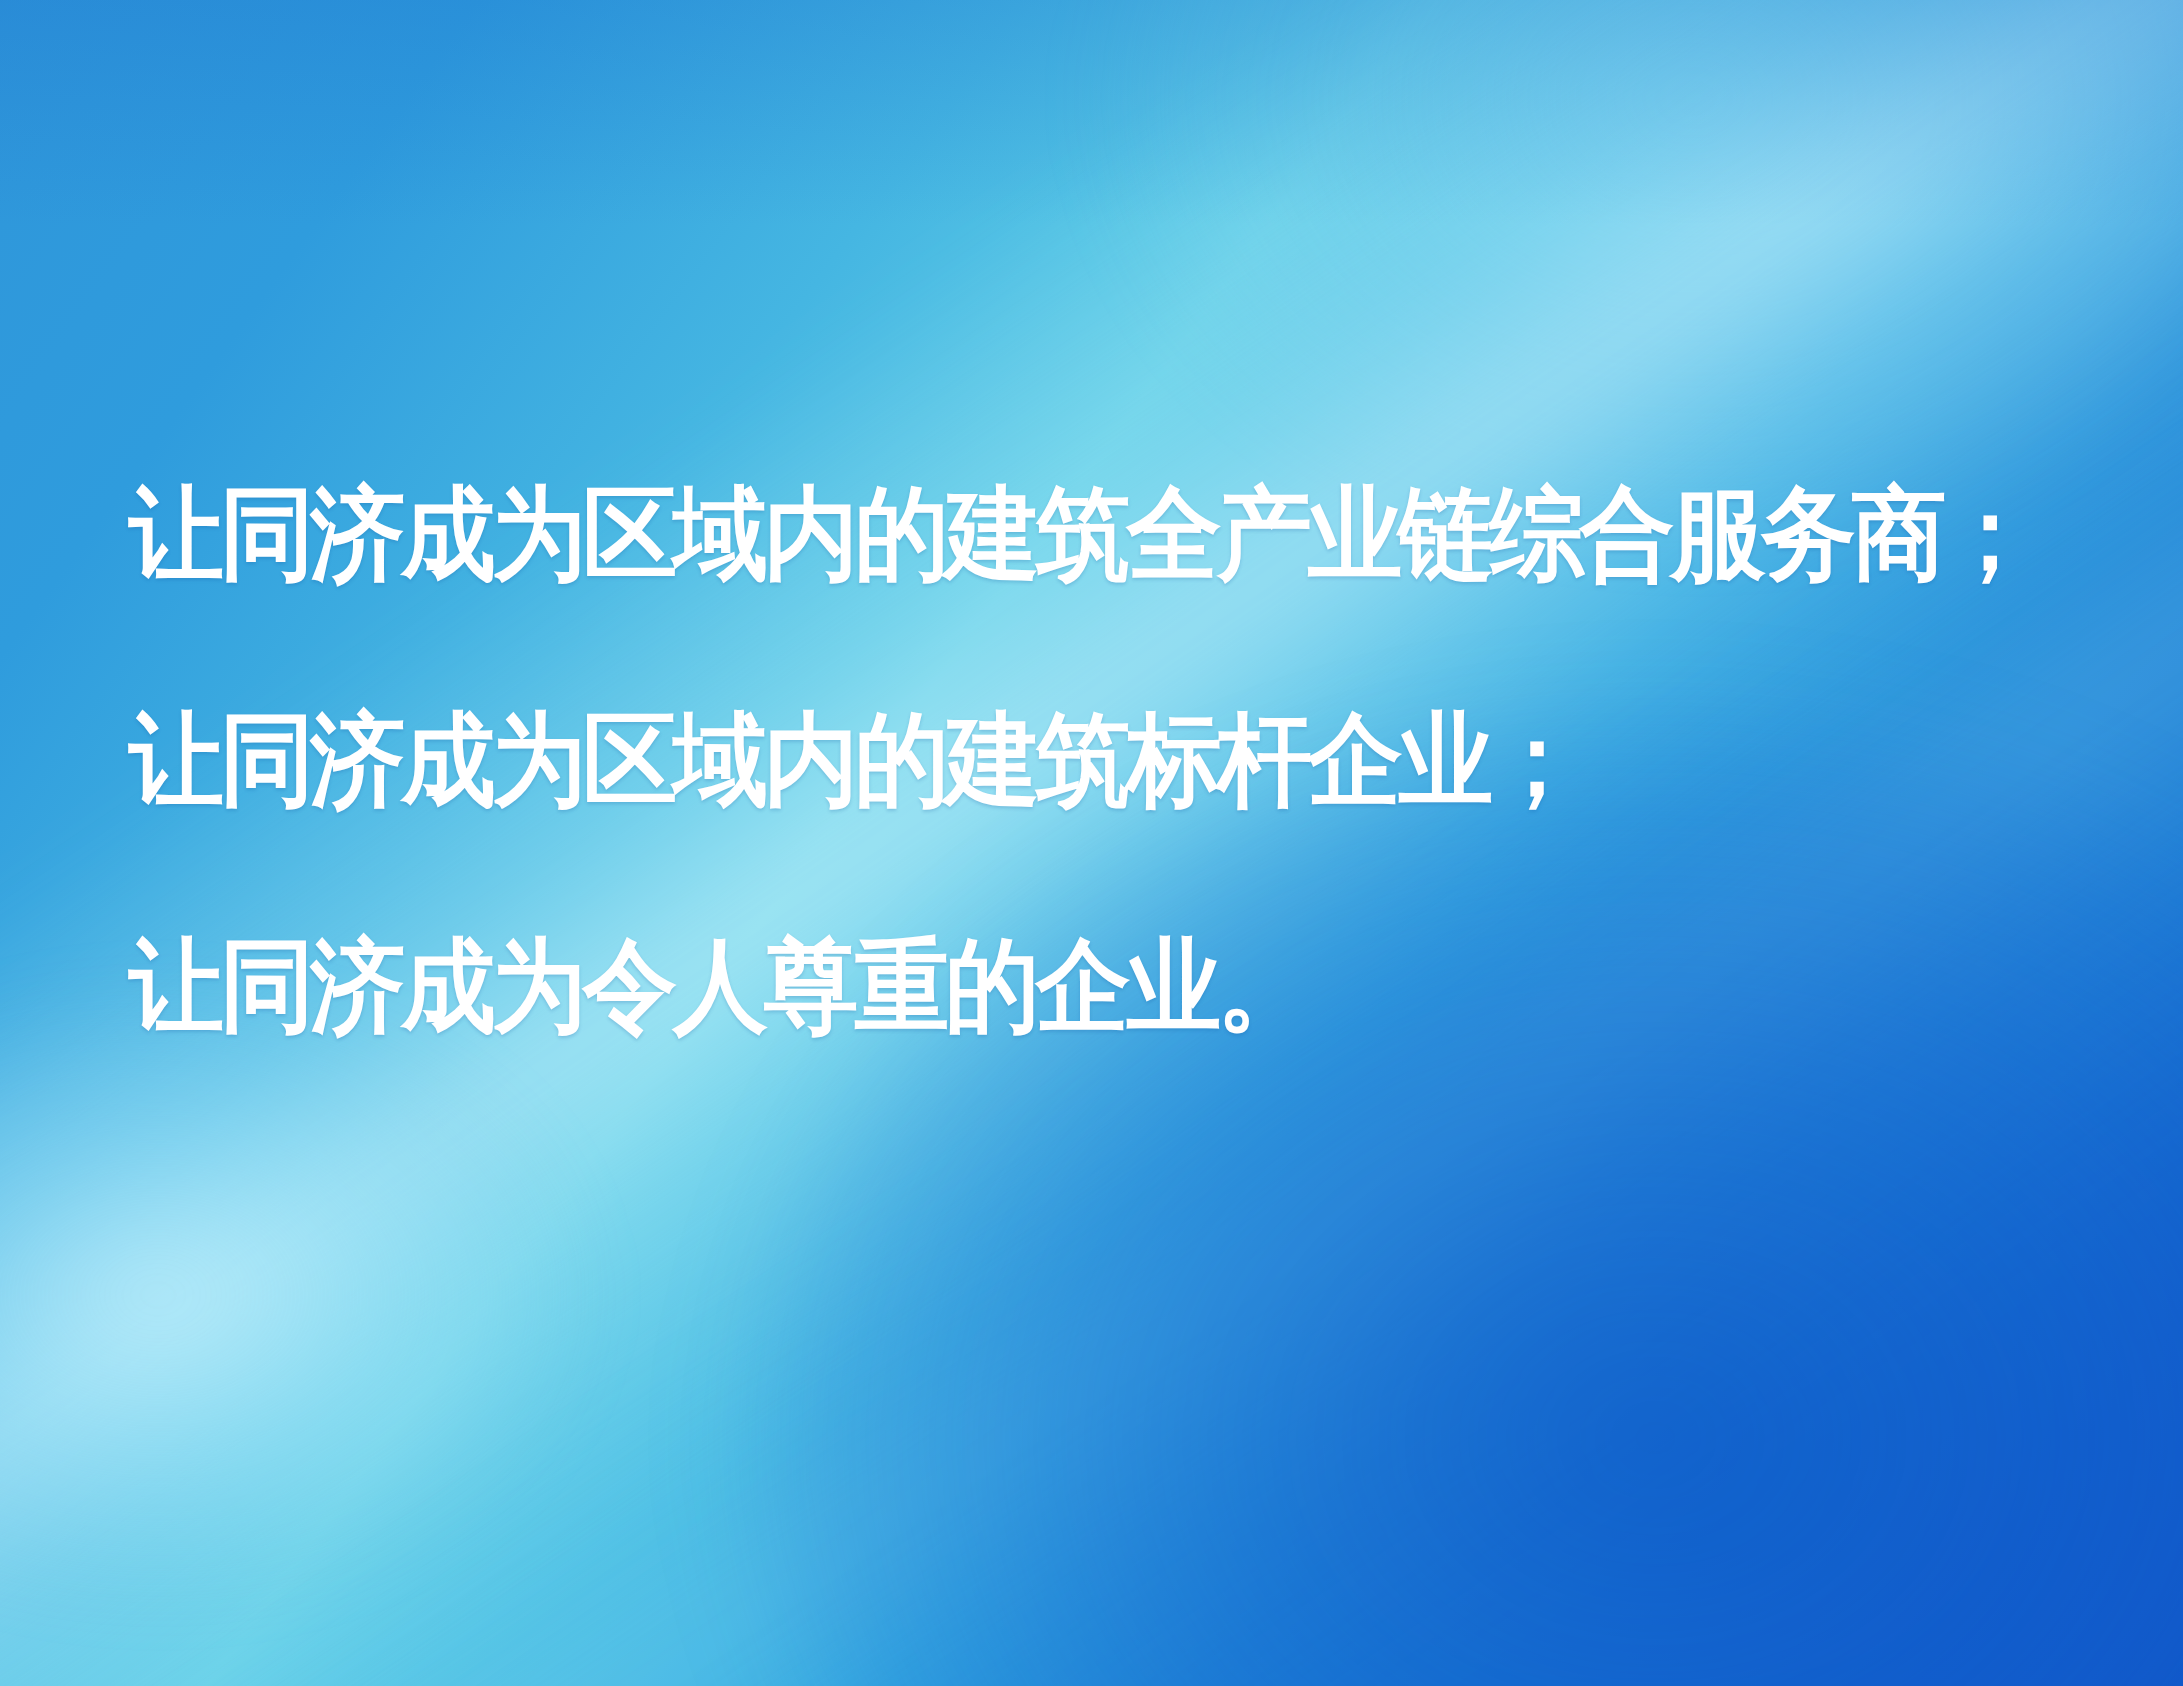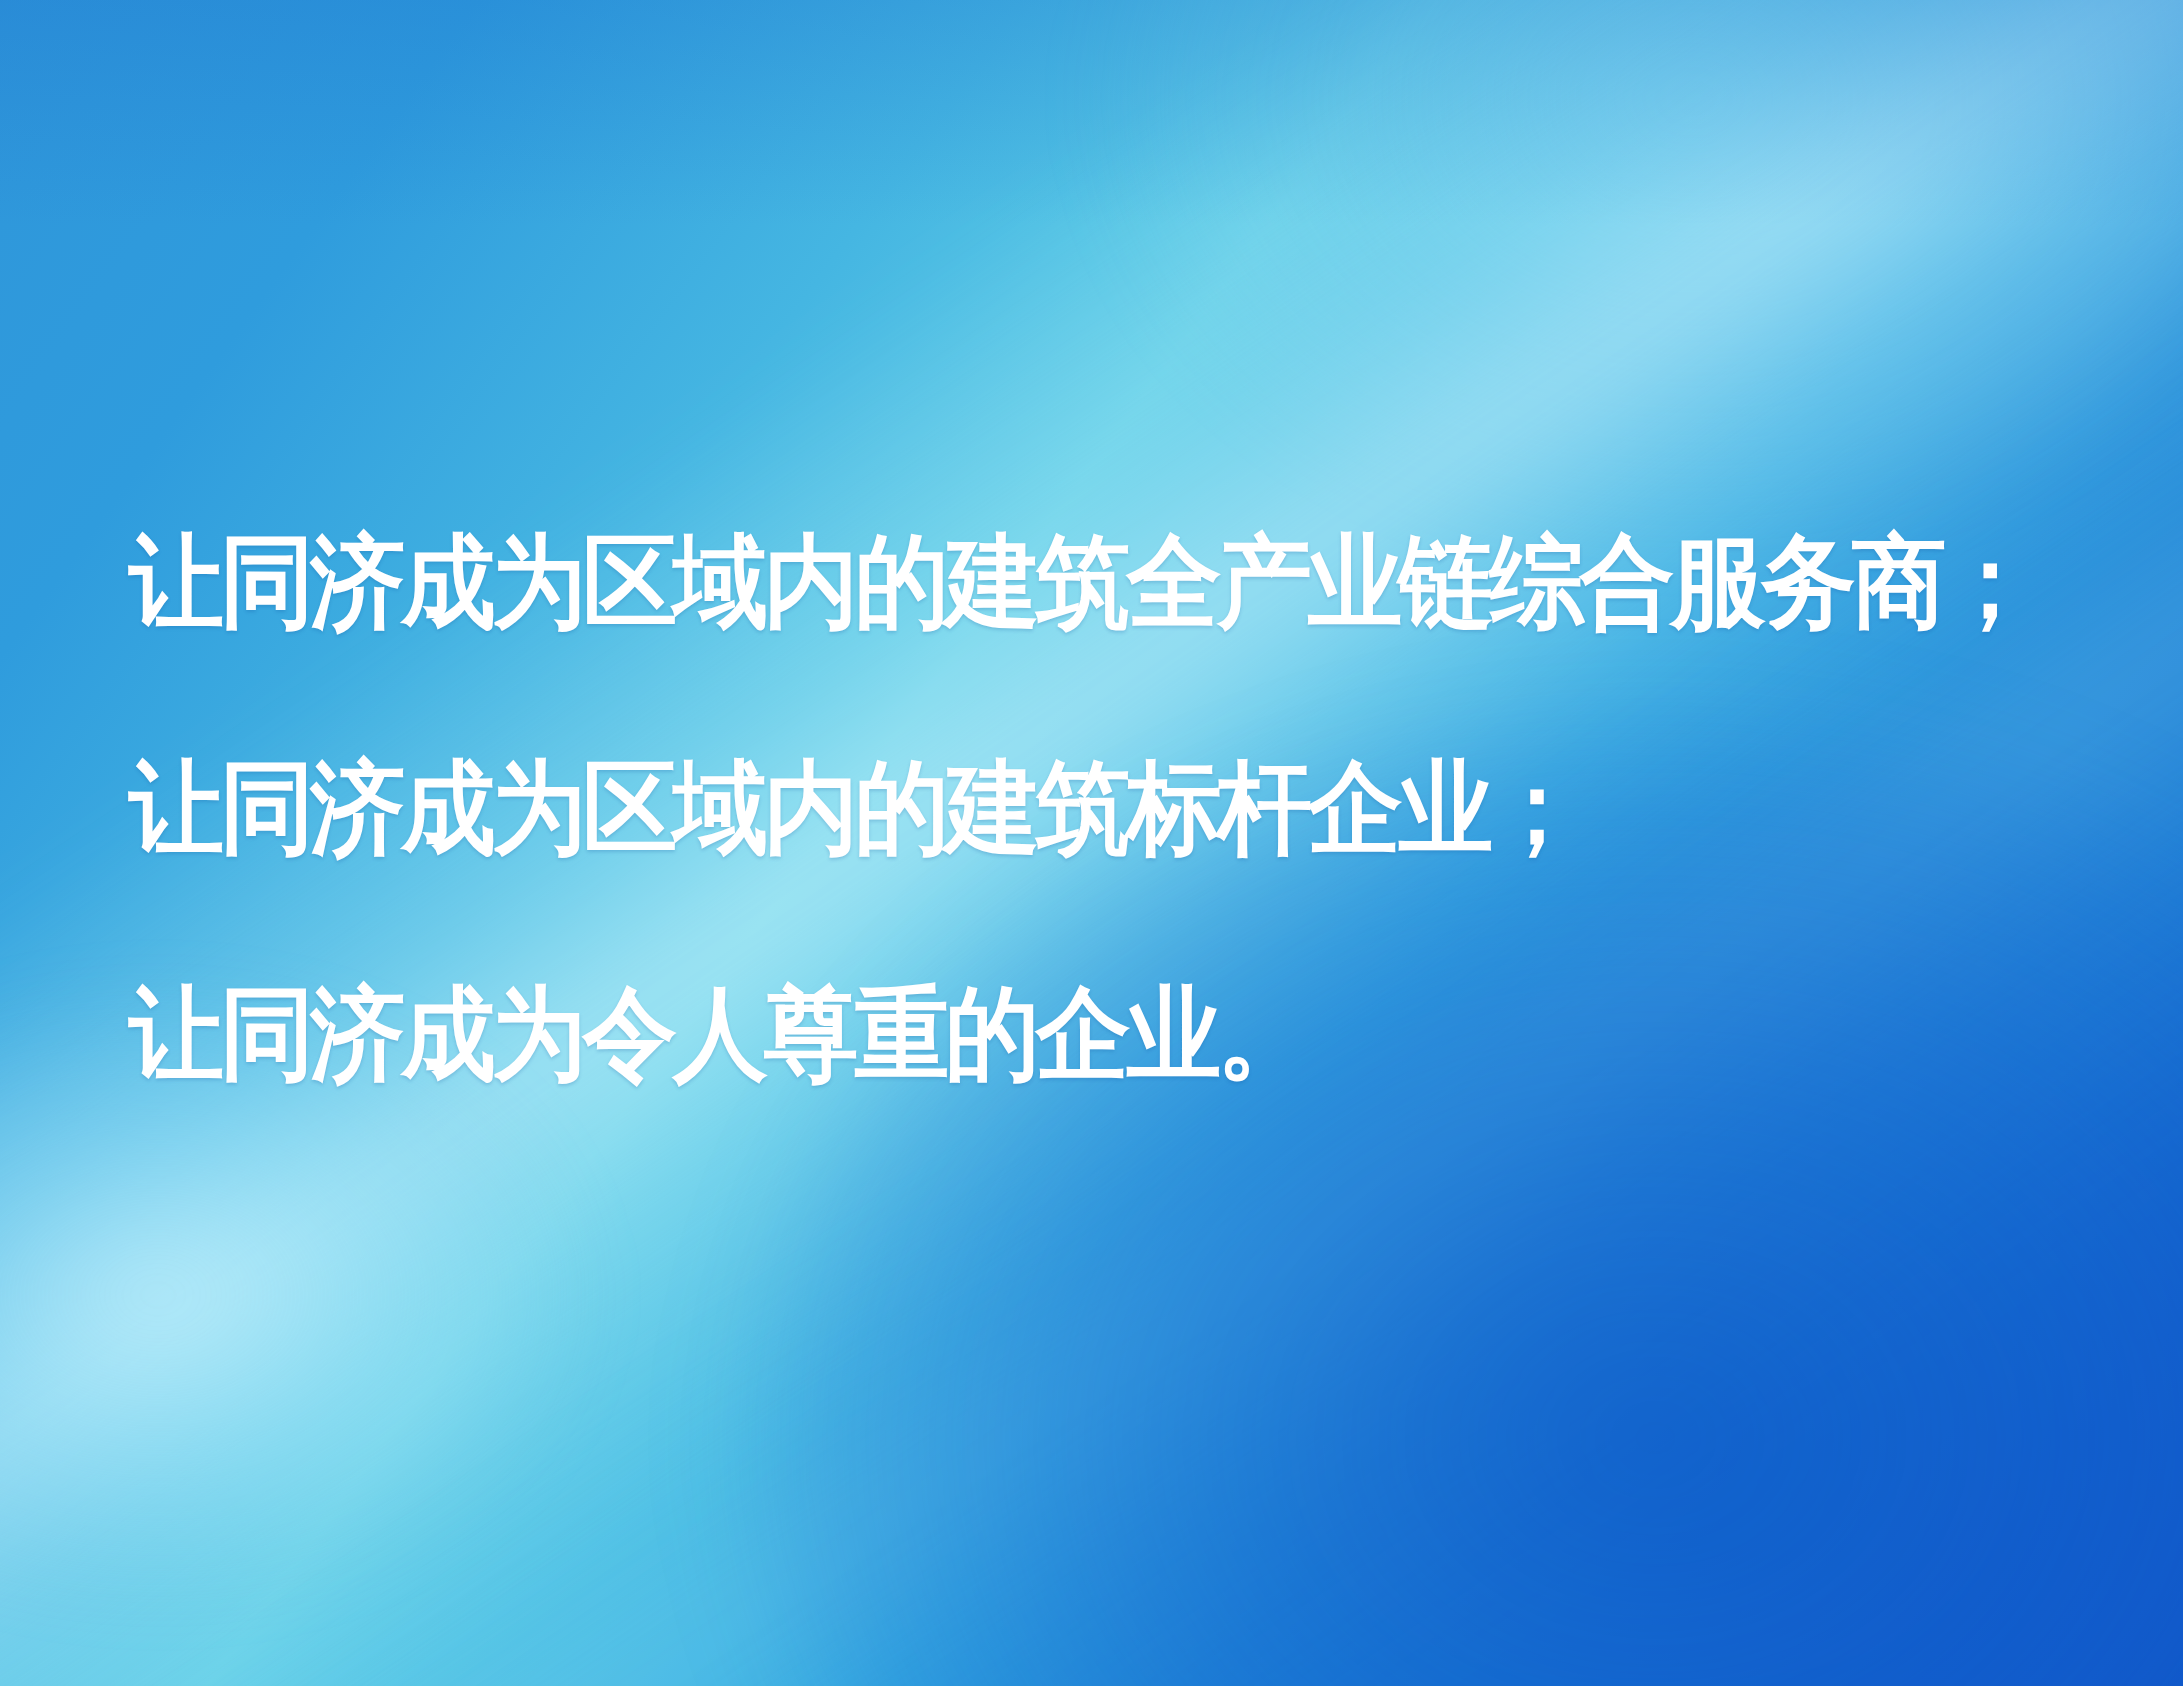--- a/index.html
+++ b/index.html
@@ -132,21 +132,21 @@
     background: linear-gradient(to bottom,
         rgba(25,110,205,0.26) 0%,
         rgba(25,110,205,0.00) 100%);
     pointer-events: none;
   }
 
   
   .text-block {
     position: absolute;
     left: 129px;
-    top: 470px;
+    top: 422px;
     width: 1957px;
   }
 
   .slide-line {
     color: #ffffff;
     font-family: "Liberation Serif", "DejaVu Serif", serif;
     font-weight: 700;
     font-size: 102px;
     line-height: 226px;
     letter-spacing: -4.5px;

